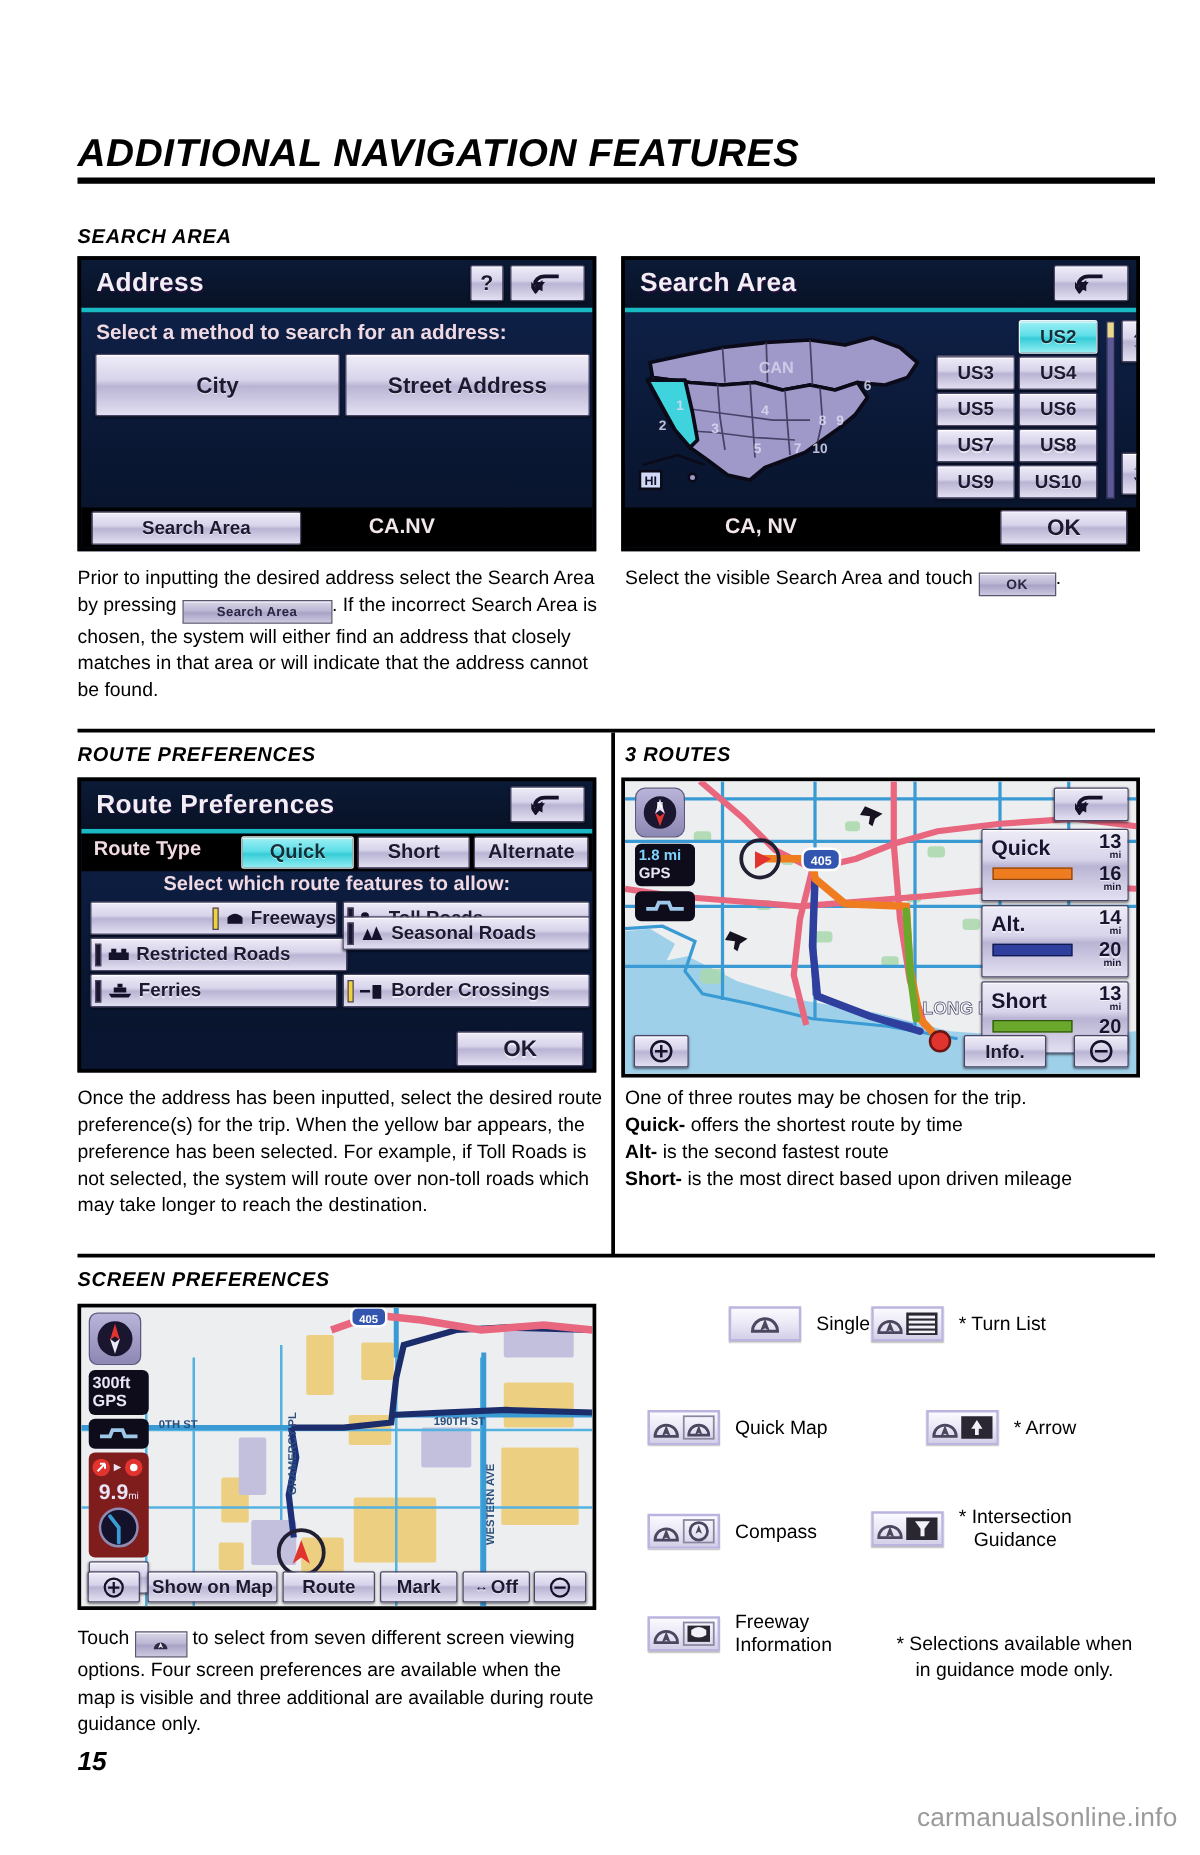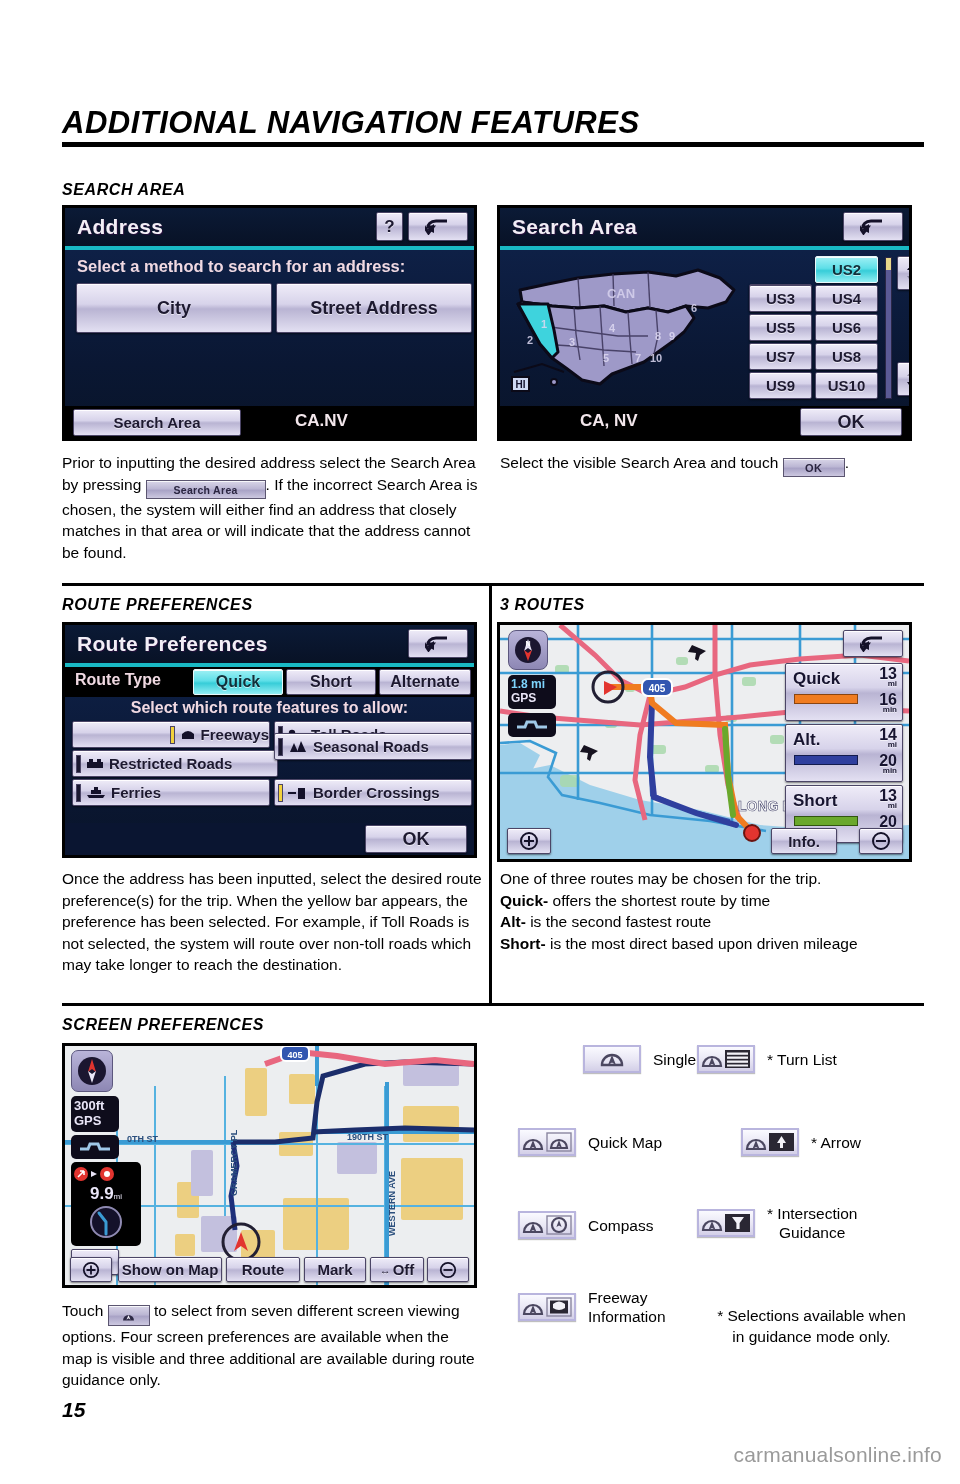--- a/index.html
+++ b/index.html
@@ -594,21 +594,21 @@
     <div style="position:absolute; left:6px; top:50px; width:48px; height:36px; background:#0e0c1b; border-radius:5px; padding:2px 3px;">
       <div style="font-size:13px; font-weight:bold; color:#e9e5f7; line-height:15px;">300ft</div>
       <div style="font-size:13px; font-weight:bold; color:#e9e5f7; line-height:15px;">GPS</div>
     </div>
     <div style="position:absolute; left:6px; top:89px; width:48px; height:24px; background:#0e0c1b; border-radius:5px;
                 display:flex;align-items:center;justify-content:center;">
       <svg width="34" height="14" viewBox="0 0 34 14">
         <path d="M2 9 L10 9 L12 4 L20 4 L22 9 L32 9" stroke="#9fc8e8" stroke-width="3" fill="none"></path>
       </svg>
     </div>
-    <div style="position:absolute; left:6px; top:116px; width:70px; height:84px; background:#000000; border-radius:5px;">
+    <div style="position:absolute; left:6px; top:116px; width:48px; height:84px; background:#7f1d1d; border-radius:5px;">
       <svg width="48" height="20" viewBox="0 0 48 20" style="display:block;margin-top:2px;">
         <circle cx="10" cy="10" r="7" fill="#e2342f"></circle>
           <path d="M7 13 L13 7 M13 7 H9 M13 7 V11" stroke="#fff" stroke-width="1.6" fill="none"></path>
         <path d="M20 7 L26 10 L20 13 Z" fill="#e7e2f4"></path>
         <circle cx="36" cy="10" r="7" fill="#e2342f"></circle>
           <circle cx="36" cy="10" r="3" fill="#fff"></circle>
       </svg>
       <div style="text-align:center; margin-top:0px;">
         <span style="font-size:17px; font-weight:bold; color:#e9e5f7;">9.9</span><span style="font-size:8px; color:#e9e5f7;">mi</span>
       </div>

